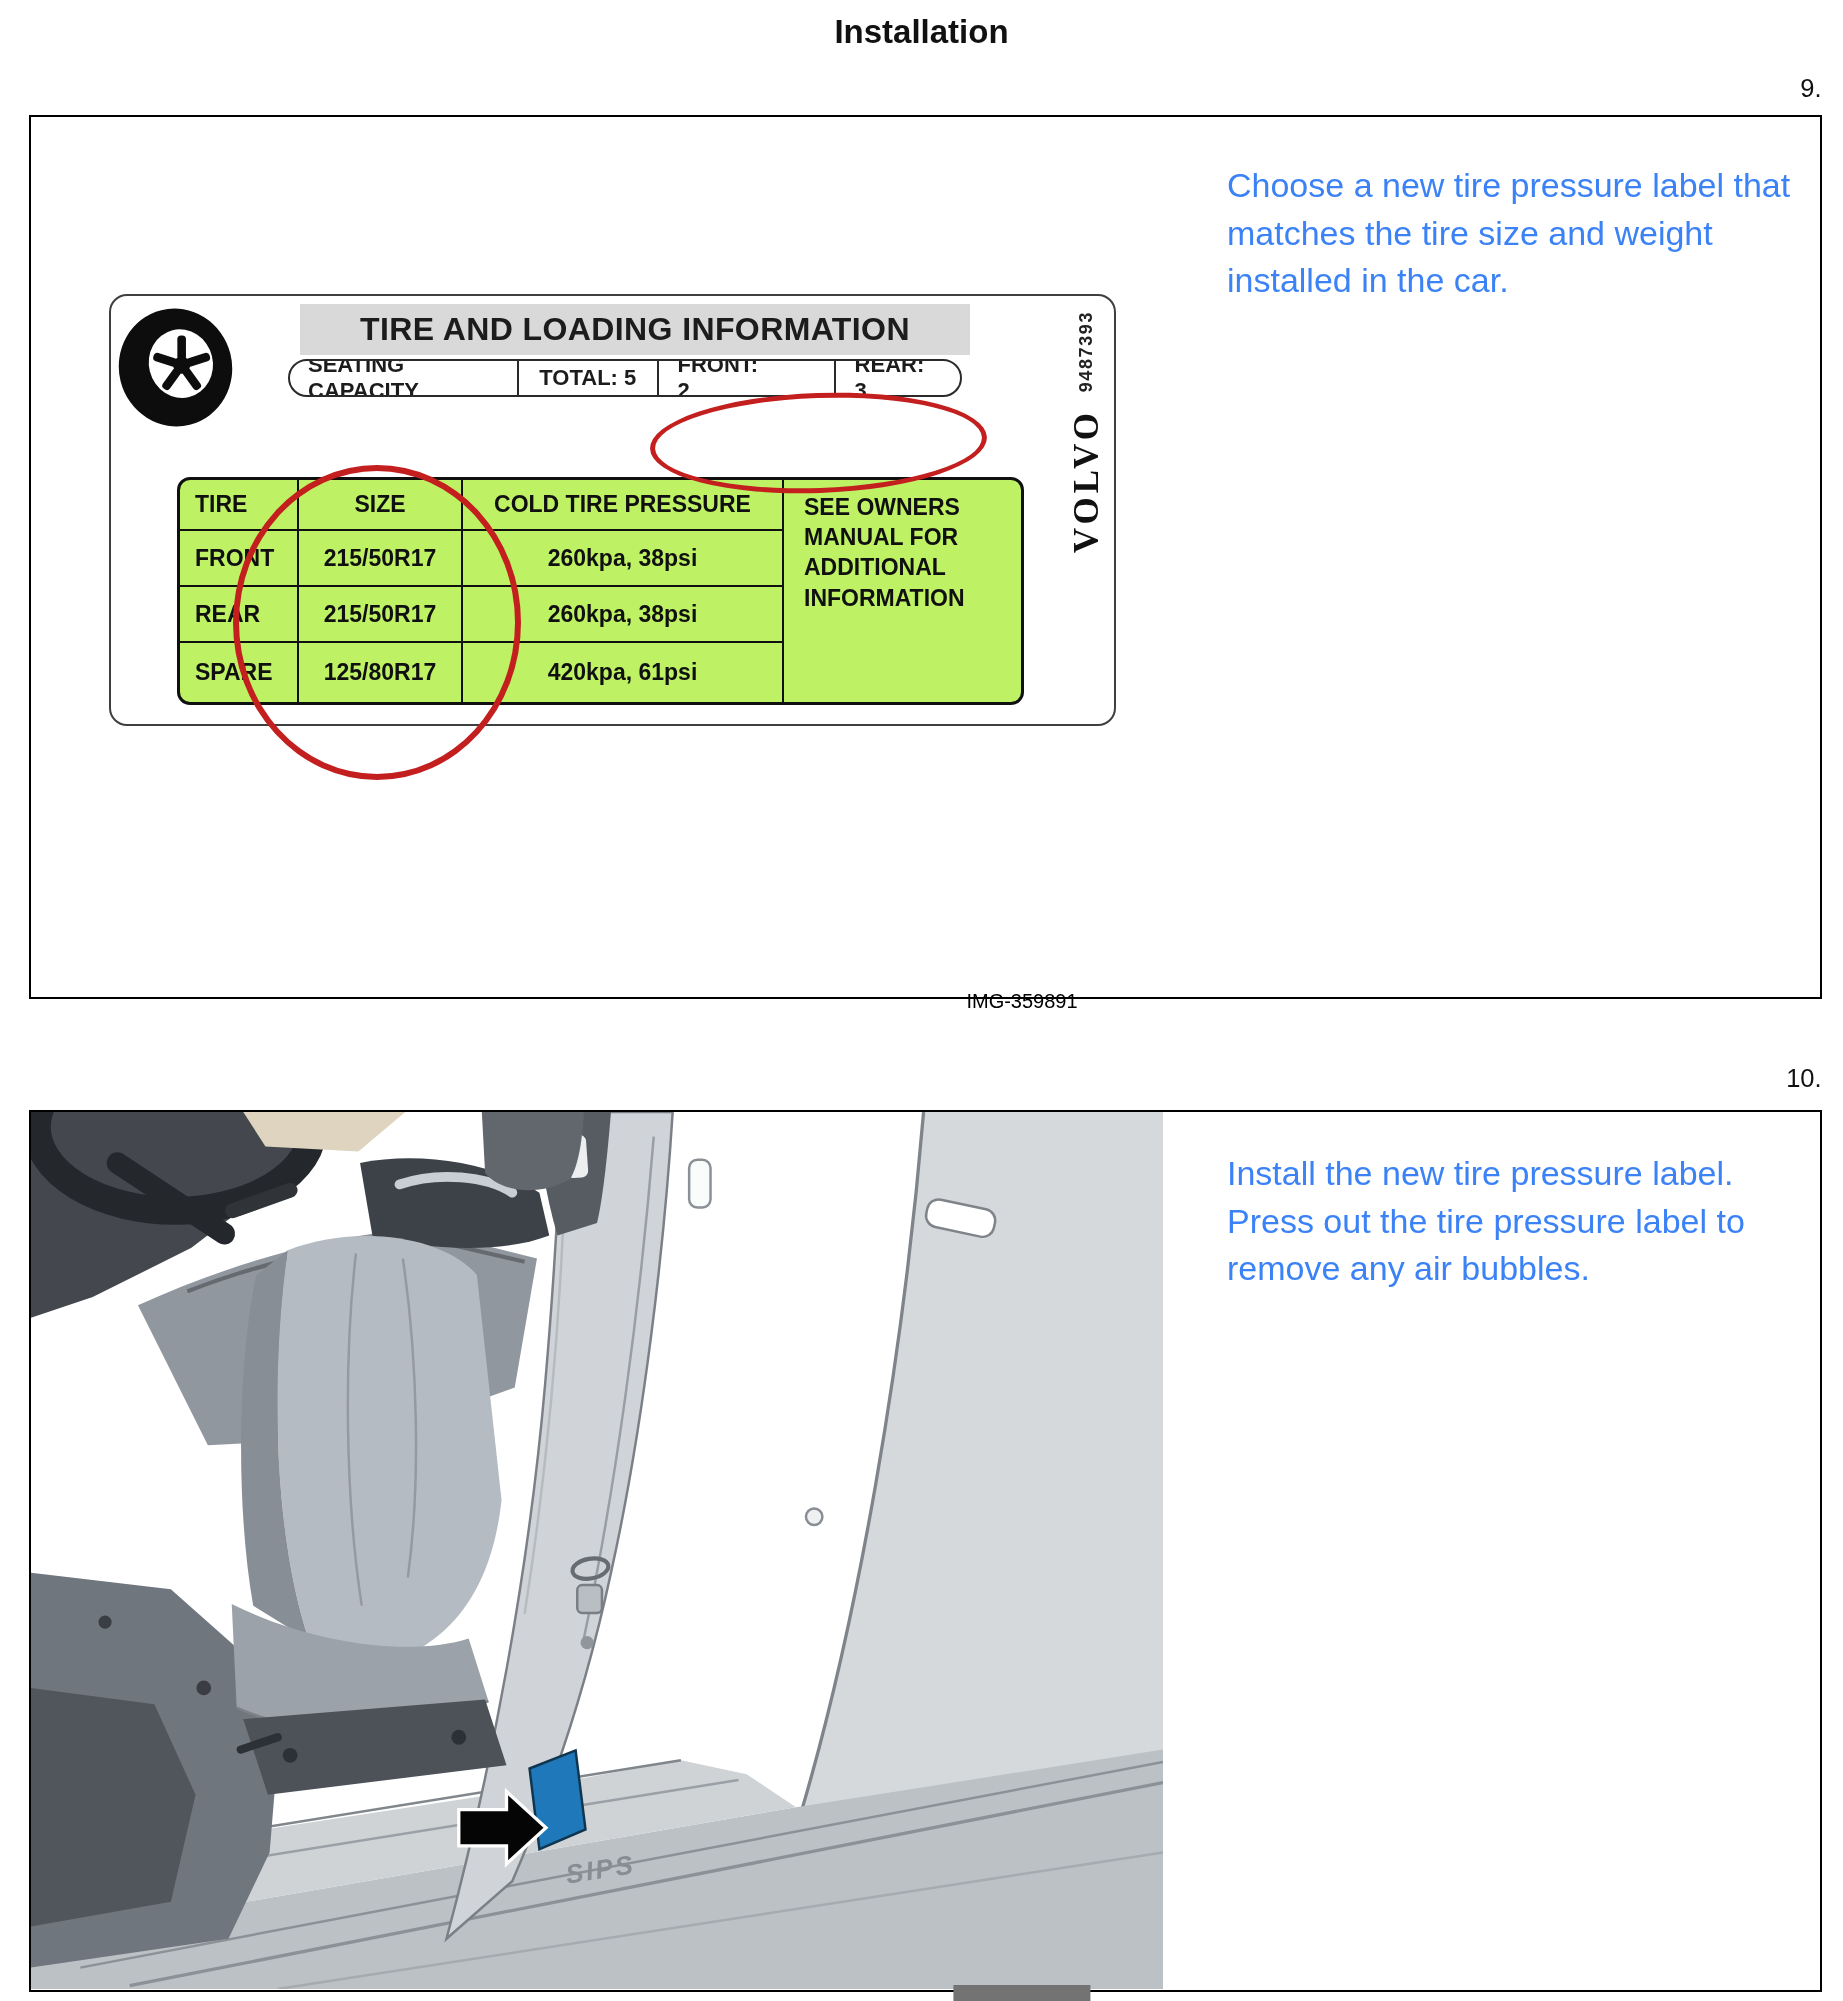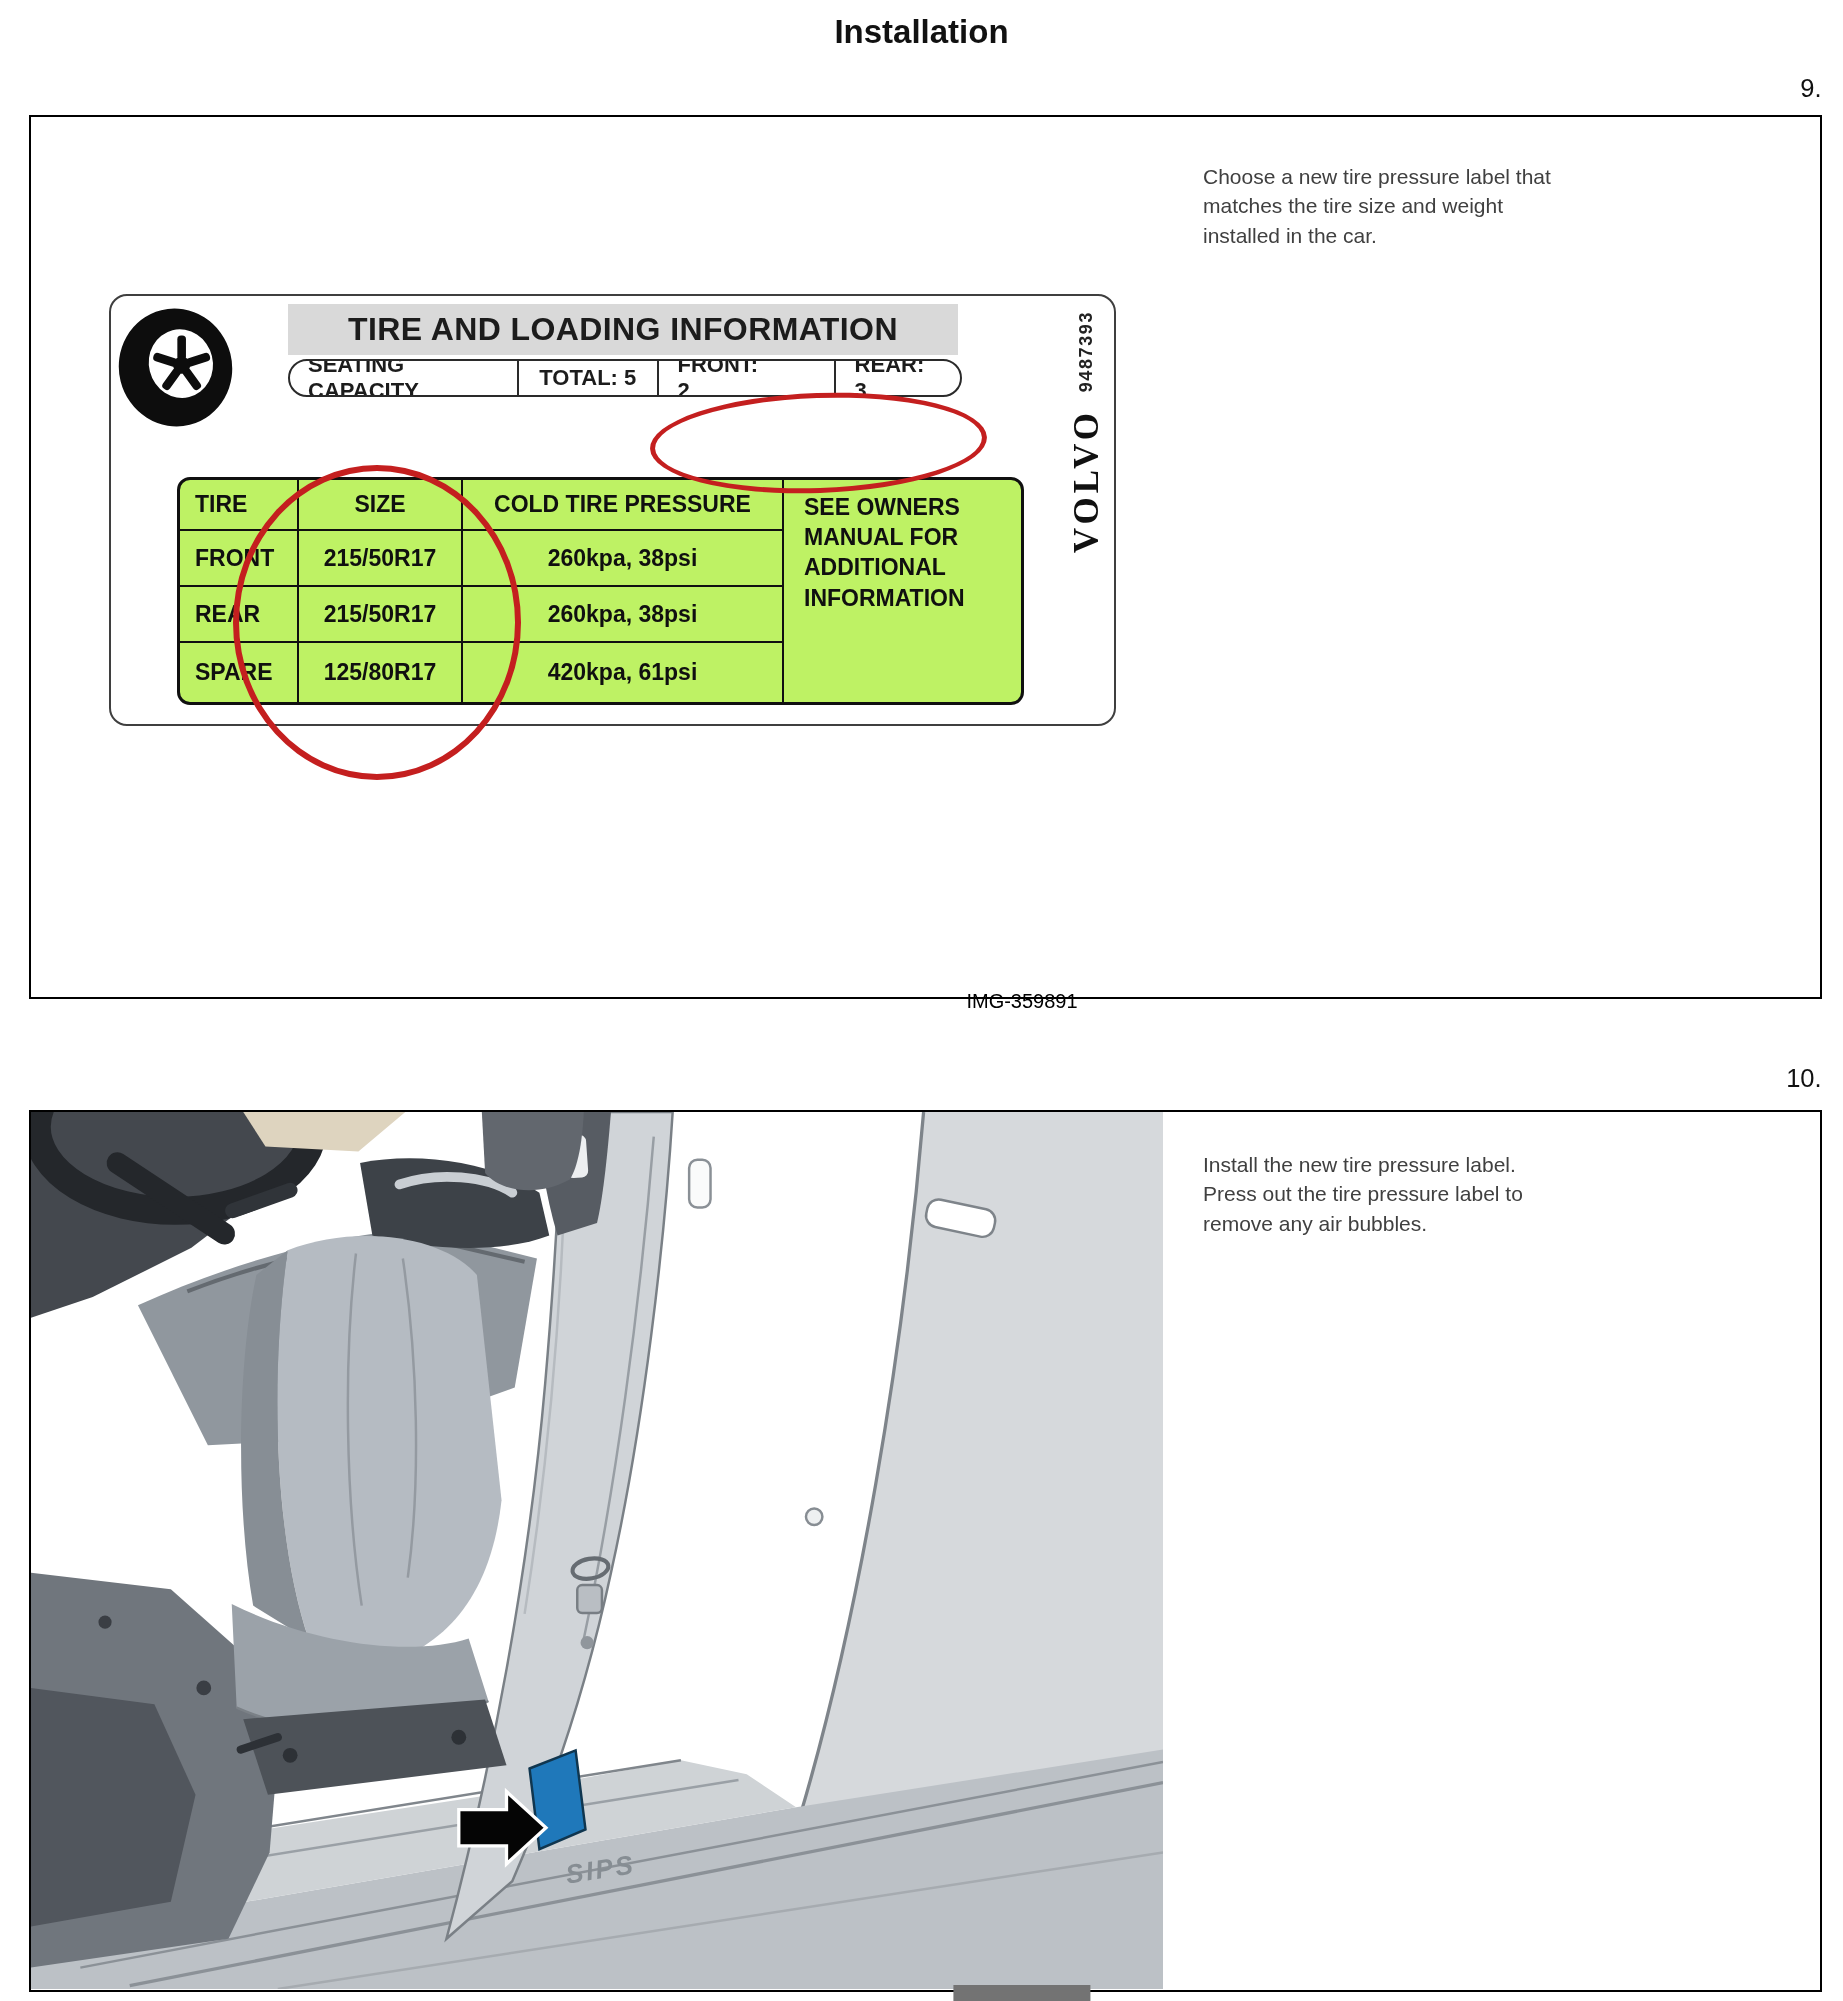--- a/index.html
+++ b/index.html
@@ -25,22 +25,22 @@
   #step10-num { top: 1064px; }
 
   .figure-box {
     position: absolute; left: 29px; width: 1793px;
     border: 2.5px solid #000; background: #fff; box-sizing: border-box;
   }
   #box1 { top: 115px;  height: 884px; }
   #box2 { top: 1110px; height: 882px; }
 
   .instruction {
-    position: absolute; left: 1172px; width: 584px;
-    font-size: 21px; line-height: 1.4; color: #404040;
+    position: absolute; left: 1196px; width: 584px;
+    font-size: 34px; line-height: 1.4; color: #3b82f6;
     white-space: pre-line;
   }
   #box1 .instruction { top: 45px; }
   #box2 .instruction { top: 38px; }
 
   .caption {
     position: absolute; left: 991px; top: 841px;
     transform: translateX(-50%);
     font-size: 20px; color: #000; white-space: nowrap; z-index: 9; margin-top: 32px;
   }
@@ -49,21 +49,21 @@
   
   .tire-label {
     position: absolute; left: 78px; top: 177px;
     width: 1007px; height: 432px;
     border: 2.5px solid #3f3f3f; border-radius: 18px;
     background: #fff; box-sizing: border-box;
   }
   .tire-icon { position: absolute; left: 3.3px; top: 10px; width: 123px; height: 123px; }
 
   .tl-header {
-    position: absolute; left: 177px; top: 8.2px; width: 670px; height: 51px;
+    position: absolute; left: 189px; top: 8.2px; width: 670px; height: 51px;
     background: #d9d9d9; display: flex; align-items: center; justify-content: center;
     font-size: 32px; font-weight: 700; color: #1c1c1c; letter-spacing: 0.4px;
   }
   .tl-seating {
     position: absolute; left: 177px; top: 63px; width: 674px; height: 38px;
     border: 2.5px solid #2a2a2a; border-radius: 20px;
     display: flex; align-items: stretch; box-sizing: border-box;
     font-size: 22px; font-weight: 700; color: #1c1c1c; overflow: hidden;
   }
   .tl-seat-cell { display: flex; align-items: center; justify-content: center; padding: 0 19px; border-left: 2.5px solid #2a2a2a; }

